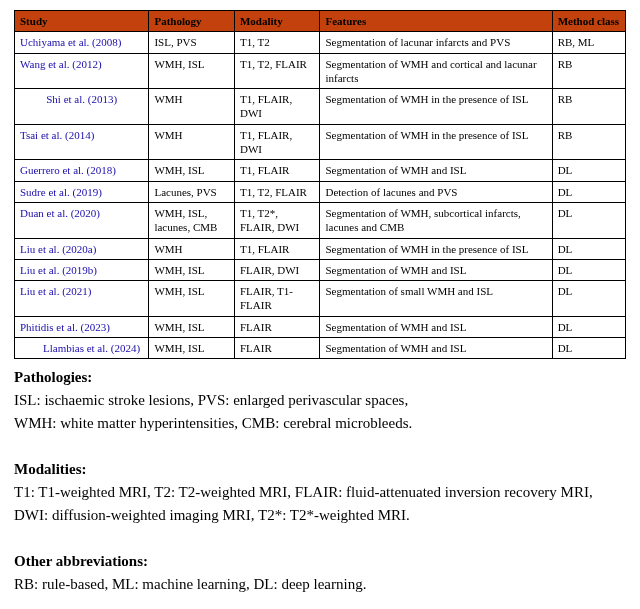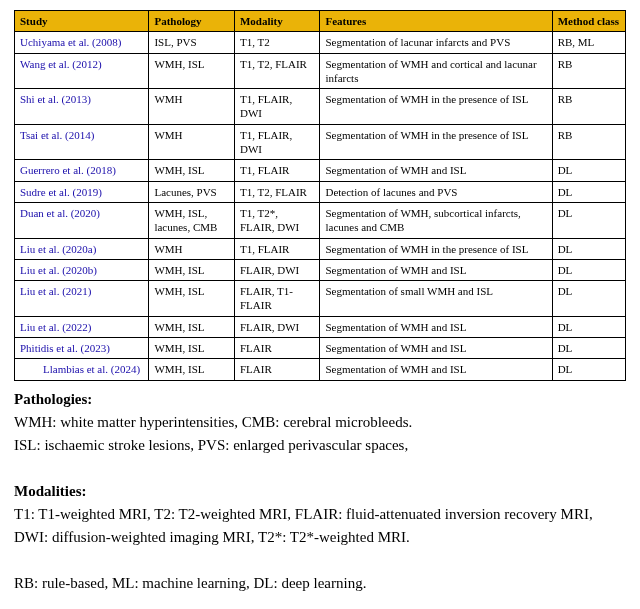--- a/index.html
+++ b/index.html
@@ -18,21 +18,21 @@
       margin-bottom: 8px;
     }
     th, td {
       border: 1px solid #000;
       padding: 3px 5px;
       vertical-align: top;
       line-height: 1.3;
     }
     th {
       font-weight: bold;
-      background: #eab308;
+      background: #c2410c;
       text-align: left;
     }
     .col-study { width: 22%; }
     .col-pathology { width: 14%; }
     .col-modality { width: 14%; }
     .col-features { width: 38%; }
     .col-method { width: 12%; }
     .footnote-section {
       font-size: 15px;
       line-height: 1.4;
@@ -67,21 +67,21 @@
         <td class="col-method">RB, ML</td>
       </tr>
       <tr>
         <td class="col-study" style="color: rgb(26, 13, 171);">Wang et al. (2012)</td>
         <td class="col-pathology">WMH, ISL</td>
         <td class="col-modality">T1, T2, FLAIR</td>
         <td class="col-features">Segmentation of WMH and cortical and lacunar infarcts</td>
         <td class="col-method">RB</td>
       </tr>
       <tr>
-        <td class="col-study" style="color: rgb(26, 13, 171);">Shi et al. (2013)</td>
+        <td class="col-study" style="color: rgb(26, 13, 171); text-align: center;">Shi et al. (2013)</td>
         <td class="col-pathology">WMH</td>
         <td class="col-modality">T1, FLAIR, DWI</td>
         <td class="col-features">Segmentation of WMH in the presence of ISL</td>
         <td class="col-method">RB</td>
       </tr>
       <tr>
         <td class="col-study" style="color: rgb(26, 13, 171);">Tsai et al. (2014)</td>
         <td class="col-pathology">WMH</td>
         <td class="col-modality">T1, FLAIR, DWI</td>
         <td class="col-features">Segmentation of WMH in the presence of ISL</td>
@@ -109,38 +109,31 @@
         <td class="col-method">DL</td>
       </tr>
       <tr>
         <td class="col-study" style="color: rgb(26, 13, 171);">Liu et al. (2020a)</td>
         <td class="col-pathology">WMH</td>
         <td class="col-modality">T1, FLAIR</td>
         <td class="col-features">Segmentation of WMH in the presence of ISL</td>
         <td class="col-method">DL</td>
       </tr>
       <tr>
-        <td class="col-study" style="color: rgb(26, 13, 171);">Liu et al. (2020b)</td>
+        <td class="col-study" style="color: rgb(26, 13, 171);">Liu et al. (2019b)</td>
         <td class="col-pathology">WMH, ISL</td>
         <td class="col-modality">FLAIR, DWI</td>
         <td class="col-features">Segmentation of WMH and ISL</td>
         <td class="col-method">DL</td>
       </tr>
       <tr>
         <td class="col-study" style="color: rgb(26, 13, 171);">Liu et al. (2021)</td>
         <td class="col-pathology">WMH, ISL</td>
         <td class="col-modality">FLAIR, T1-FLAIR</td>
         <td class="col-features">Segmentation of small WMH and ISL</td>
-        <td class="col-method">DL</td>
-      </tr>
-      <tr>
-        <td class="col-study" style="color: rgb(26, 13, 171);">Liu et al. (2022)</td>
-        <td class="col-pathology">WMH, ISL</td>
-        <td class="col-modality">FLAIR, DWI</td>
-        <td class="col-features">Segmentation of WMH and ISL</td>
         <td class="col-method">DL</td>
       </tr>
       <tr>
         <td class="col-study" style="color: rgb(26, 13, 171);">Phitidis et al. (2023)</td>
         <td class="col-pathology">WMH, ISL</td>
         <td class="col-modality">FLAIR</td>
         <td class="col-features">Segmentation of WMH and ISL</td>
         <td class="col-method">DL</td>
       </tr>
       <tr>
@@ -149,26 +142,27 @@
         <td class="col-modality">FLAIR</td>
         <td class="col-features">Segmentation of WMH and ISL</td>
         <td class="col-method">DL</td>
       </tr>
     </tbody>
 </table>
 
 <div class="footnote-section">
   <p><span class="footnote-bold">Pathologies:</span></p>
   <div id="pathologies-lines">
+      <p>ISL: ischaemic stroke lesions, PVS: enlarged perivascular spaces,</p>
       <p>WMH: white matter hyperintensities, CMB: cerebral microbleeds.</p>
-      <p>ISL: ischaemic stroke lesions, PVS: enlarged perivascular spaces,</p>
     </div>
   <p>&nbsp;</p>
   <p><span class="footnote-bold">Modalities:</span></p>
   <div id="modalities-lines">
       <p>T1: T1-weighted MRI, T2: T2-weighted MRI, FLAIR: fluid-attenuated inversion recovery MRI,</p>
       <p>DWI: diffusion-weighted imaging MRI, T2*: T2*-weighted MRI.</p>
     </div>
   <p>&nbsp;</p>
+  <p><span class="footnote-bold">Other abbreviations:</span></p>
   <div id="other-lines">
       <p>RB: rule-based, ML: machine learning, DL: deep learning.</p>
     </div>
 </div>
 
 </body></html>

